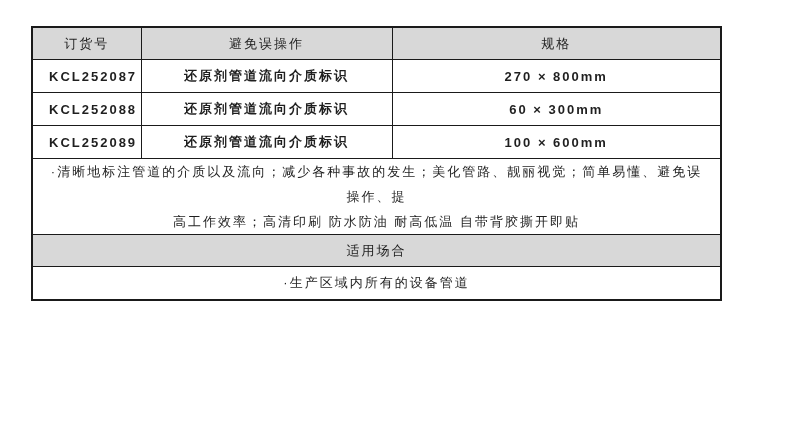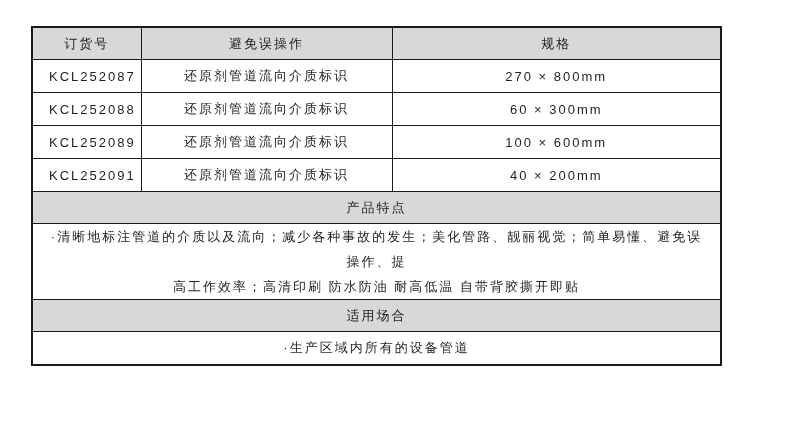--- a/index.html
+++ b/index.html
@@ -33,21 +33,21 @@
     padding:0 16px;
     font-size:13px;
     font-weight:normal;
     letter-spacing:2px;
     overflow:hidden;
   }
   .spec-table th{
     background:var(--header-bg,#d8d8d8);
     height:31px;
   }
-  .data-row td{height:32px;}
+  .data-row td{height:32px;font-weight:bold;}
   .order-cell,.spec-cell{
     letter-spacing:0.6px;
     font-size:13.5px;
   }
   .section-cell{
     background:var(--header-bg,#d8d8d8);
     height:31px;
   }
   .para-cell{
     height:42px;
@@ -89,28 +89,20 @@
       <tr class="data-row">
         <td class="order-cell">KCL252088</td>
         <td>还原剂管道流向介质标识</td>
         <td class="spec-cell">60 × 300mm</td>
       </tr>
       <tr class="data-row">
         <td class="order-cell">KCL252089</td>
         <td>还原剂管道流向介质标识</td>
         <td class="spec-cell">100 × 600mm</td>
       </tr>
-      <tr class="data-row">
-        <td class="order-cell">KCL252091</td>
-        <td>还原剂管道流向介质标识</td>
-        <td class="spec-cell">40 × 200mm</td>
-      </tr>
-      <tr>
-        <td class="section-cell" colspan="3">产品特点</td>
-      </tr>
       <tr>
         <td class="para-cell" colspan="3">·清晰地标注管道的介质以及流向；减少各种事故的发生；美化管路、靓丽视觉；简单易懂、避免误操作、提
 高工作效率；高清印刷 防水防油 耐高低温 自带背胶撕开即贴</td>
       </tr>
       <tr>
         <td class="section-cell" colspan="3">适用场合</td>
       </tr>
       <tr>
         <td class="occasion-cell" colspan="3">·生产区域内所有的设备管道</td>
       </tr>

